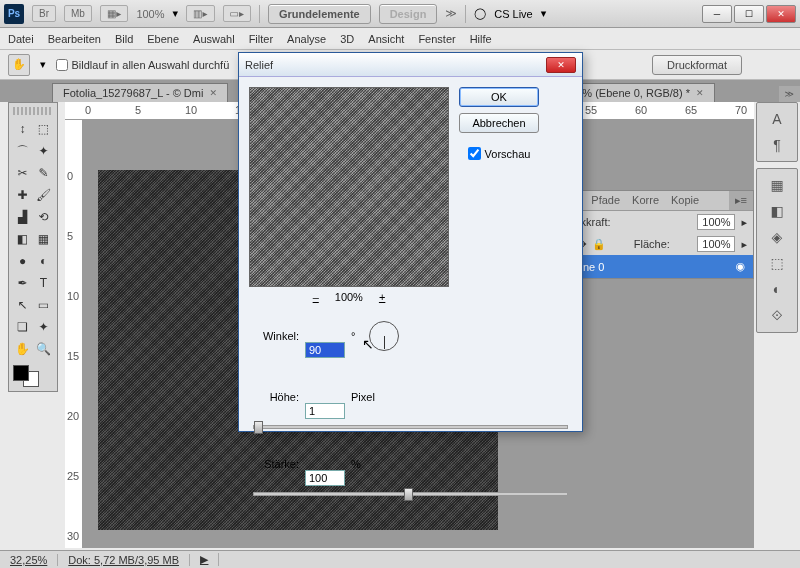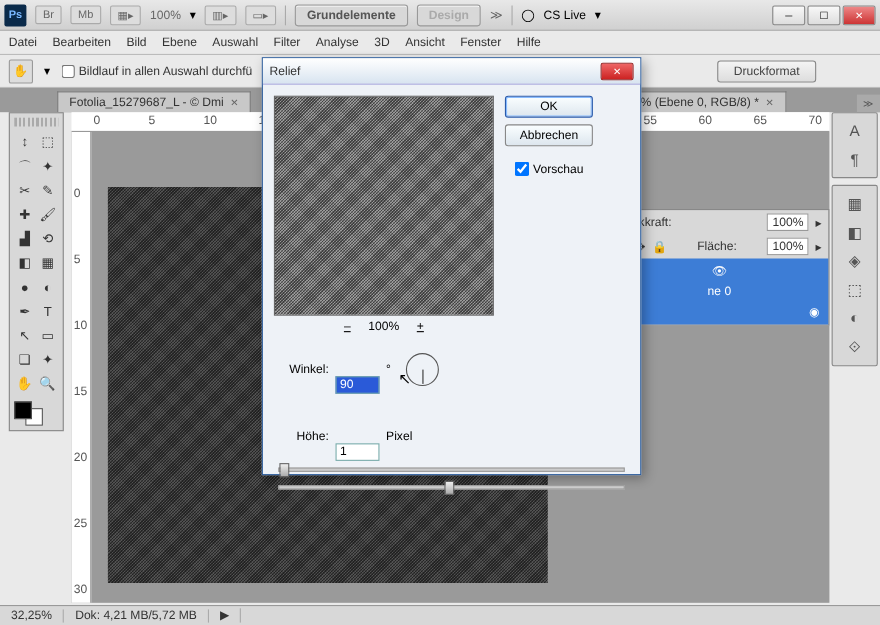--- a/index.html
+++ b/index.html
@@ -43,24 +43,24 @@
 .sw.bg{background:#fff;margin-left:-6px;margin-top:6px;}
 .rpanels{position:absolute;right:2px;top:102px;width:42px;display:flex;flex-direction:column;gap:6px;}
 .rpanel{background:#d8d8d8;border:1px solid #888;padding:8px 4px;display:flex;flex-direction:column;align-items:center;gap:10px;border-radius:2px;}
 .rpanel .ic{font-size:14px;color:#555;}
 .layers{position:absolute;right:46px;top:190px;width:200px;background:#d8d8d8;border:1px solid #888;}
 .layers-tabs{display:flex;background:#c8c8c8;border-bottom:1px solid #999;font-size:10px;}
 .layers-tabs span{padding:3px 6px;color:#555;}
 .layers-tabs .more{margin-left:auto;background:#aaa;padding:3px 6px;}
 .layers-row{display:flex;align-items:center;padding:3px 6px;gap:6px;font-size:10px;color:#333;}
 .layers-row .val{background:#fff;border:1px solid #999;padding:1px 4px;margin-left:auto;}
-.layer-item{background:#3d7dd6;color:#fff;padding:5px 8px;display:flex;align-items:center;gap:6px;font-size:10px;flex-direction:column;}
+.layer-item{background:#3d7dd6;color:#fff;padding:5px 8px;display:flex;align-items:center;gap:6px;font-size:10px;}
 .layer-item .eye{color:#fff;}
 .statusbar{position:absolute;bottom:0;left:0;right:0;height:18px;background:#d8d8d8;border-top:1px solid #999;display:flex;align-items:center;font-size:10px;color:#333;}
-.statusbar .cell{padding:0 10px;border-right:1px solid #aaa;}
+.statusbar .cell{padding:0 10px;border-right:1px solid #aaa;text-decoration:underline;}
 .dialog{position:absolute;left:238px;top:52px;width:345px;height:380px;background:#eef2f7;border:1px solid #2a5a9a;box-shadow:3px 3px 10px rgba(0,0,0,.3);}
 .dlg-title{height:24px;background:linear-gradient(#fff,#d8e4f0);border-bottom:1px solid #aad;display:flex;align-items:center;padding:0 6px;color:#333;}
 .dlg-close{margin-left:auto;width:30px;height:16px;background:linear-gradient(#e66,#c22);border:1px solid #922;border-radius:2px;color:#fff;display:flex;align-items:center;justify-content:center;font-size:9px;}
 .dlg-body{padding:10px;display:flex;gap:10px;}
 .preview{width:200px;}
 .prev-img{width:200px;height:200px;border:1px solid #666;}
 .prev-zoom{display:flex;justify-content:center;align-items:center;gap:12px;margin-top:4px;font-size:11px;}
 .prev-zoom .zb{text-decoration:underline;padding:0 4px;}
 .dlg-right{display:flex;flex-direction:column;gap:6px;align-items:center;}
 .dlg-btn{width:80px;padding:3px;border:1px solid #888;border-radius:3px;background:linear-gradient(#fafeff,#dde6ee);text-align:center;}
@@ -230,20 +230,27 @@
       <span class="ic">▦</span>
       <span class="ic">◧</span>
       <span class="ic">◈</span>
       <span class="ic">⬚</span>
       <span class="ic">◐</span>
       <span class="ic">⟐</span>
     </div>
 </div>
 
 <div class="layers">
+ <div class="layers-tabs">
+  <span>nen</span>
+  <span>Pfade</span>
+  <span>Korre</span>
+  <span>Kopie</span>
+  <span class="more">▸≡</span>
+ </div>
  <div class="layers-row">
       <span>Deckkraft:</span>
       <span class="val">100%</span>
       <span>▸</span>
     </div>
  <div class="layers-row">
       <span>⬚</span>
       <span>✥</span>
       <span>🔒</span>
       <span style="margin-left:auto">Fläche:</span>
@@ -252,21 +259,21 @@
     </div>
  <div class="layer-item">
       <span class="eye">👁</span>
       <span>ne 0</span>
       <span style="margin-left:auto">◉</span>
     </div>
 </div>
 
 <div class="statusbar">
  <div class="cell">32,25%</div>
- <div class="cell">Dok: 4,21 MB/5,72 MB</div>
+ <div class="cell">Dok: 5,72 MB/3,95 MB</div>
  <div class="cell">▶</div>
 </div>
 
 <div class="dialog">
  <div class="dlg-title">
       <span>Relief</span>
       <div class="dlg-close">✕</div>
     </div>
  <div class="dlg-body">
   <div class="preview">
@@ -295,19 +302,24 @@
       </div>
   <div style="height:14px"></div>
   <div class="prow">
         <label>Höhe:</label>
         <input value="1" style="">
         <span>Pixel</span>
       </div>
   <div class="slider">
         <div class="thumb" style="left:0"></div>
       </div>
+  <div class="prow">
+        <label>Stärke:</label>
+        <input value="100" style="">
+        <span>%</span>
+      </div>
   <div class="slider">
         <div class="thumb" style="left:48%"></div>
       </div>
  </div>
 </div>
 
 <div class="cursor">↖</div>
 
 </body></html>

